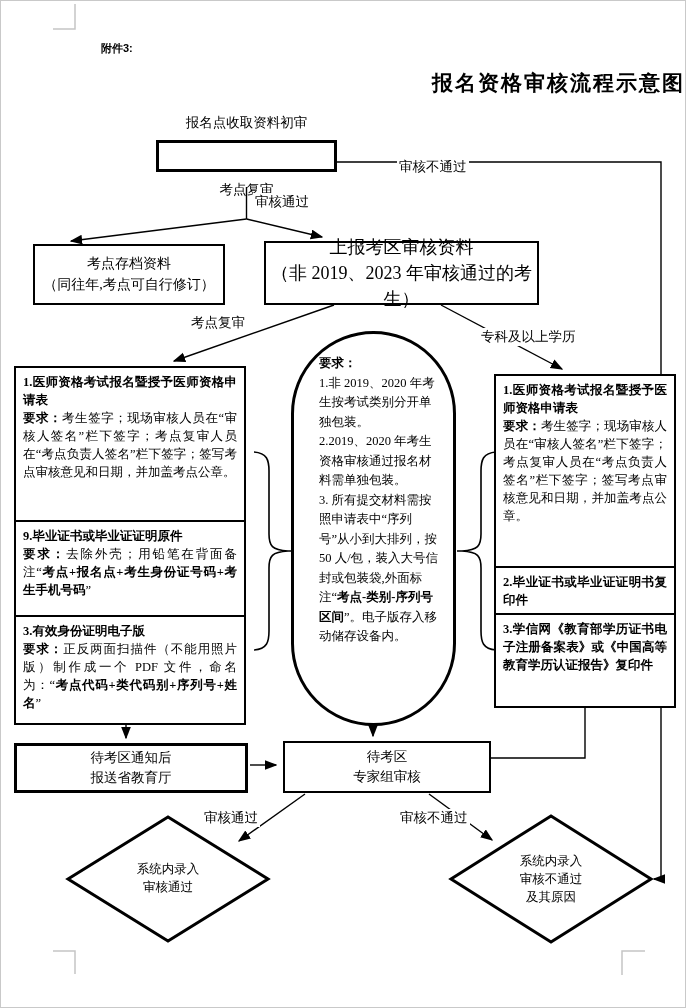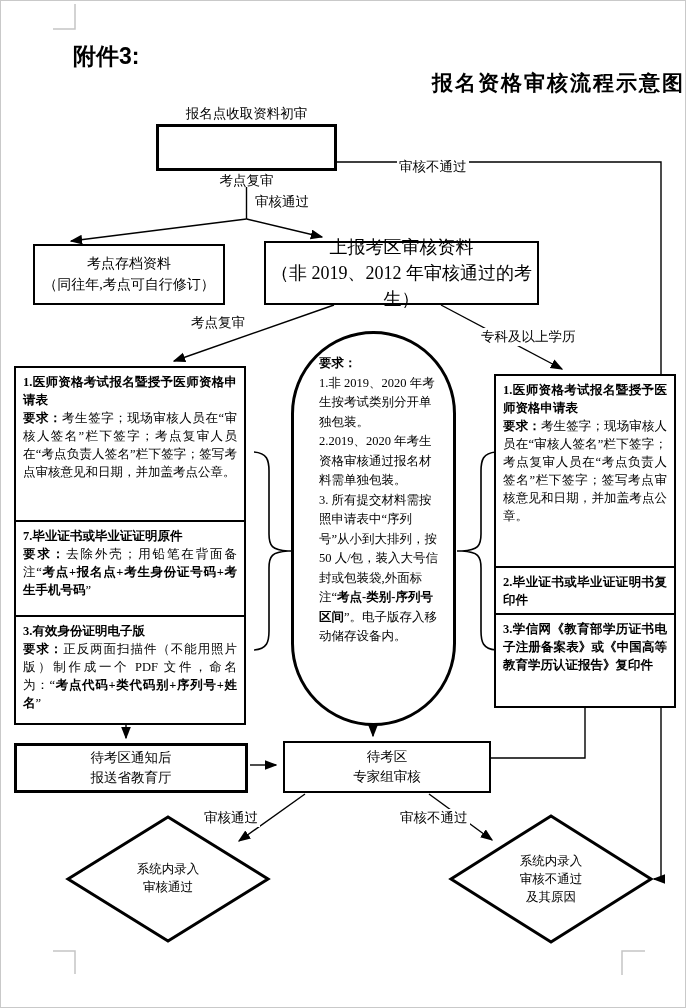--- a/index.html
+++ b/index.html
@@ -4,25 +4,25 @@
 <style>
   html,body{margin:0;padding:0;background:#e8e8e8;}
   .page{
     position:relative;width:686px;height:1008px;margin:0 auto;
     background:#ffffff;border:1px solid #c9c9c9;box-sizing:border-box;
     font-family:"Liberation Serif","DejaVu Serif",serif;color:#000;overflow:hidden;
   }
   .layer{position:absolute;left:0;top:0;width:686px;height:1008px;}
   .abs{position:absolute;}
   .b{font-weight:bold;}
-  .att{left:72px;top:40px;font-size:23px;font-weight:bold;font-family:"Liberation Sans","DejaVu Sans",sans-serif;}
+  .att{left:100px;top:40px;font-size:11px;font-weight:bold;font-family:"Liberation Sans","DejaVu Sans",sans-serif;}
   .title{left:0;top:68px;width:100%;text-align:right;font-size:21px;font-weight:bold;letter-spacing:2px;}
   .node{display:flex;flex-direction:column;align-items:center;justify-content:center;
         text-align:center;box-sizing:border-box;background:#fff;font-size:13.5px;line-height:1.45;}
-  .top-box{left:155px;top:123px;width:181px;height:47px;border:3px solid #000;gap:47px;}
+  .top-box{left:155px;top:139px;width:181px;height:32px;border:3px solid #000;gap:47px;}
   .archive-box{left:32px;top:243px;width:192px;height:61px;border:2.5px solid #000;font-size:14px;}
   .report-box{left:263px;top:240px;width:275px;height:64px;border:2px solid #000;font-size:18px;}
   .notify-box{left:13px;top:742px;width:234px;height:50px;border:3px solid #000;}
   .expert-box{left:282px;top:740px;width:208px;height:52px;border:2.5px solid #000;}
   .lbl{font-size:13.5px;white-space:nowrap;background:#fff;padding:0 2px;}
   .panel{box-sizing:border-box;background:#fff;font-size:12.5px;line-height:18px;text-align:justify;}
   .left-panel{left:13px;top:365px;width:232px;border:2.5px solid #000;}
   .right-panel{left:493px;top:373px;width:182px;border:2.5px solid #000;}
   .sec{box-sizing:border-box;padding:5px 7px 0 7px;overflow:hidden;}
   .sec + .sec{border-top:2.5px solid #000;}
@@ -79,33 +79,33 @@
 
   <div class="abs lbl" style="left:396px;top:157px;">审核不通过</div>
   <div class="abs lbl" style="left:252px;top:192px;">审核通过</div>
 
   <div class="abs node archive-box">
     <div>考点存档资料</div>
     <div>（同往年,考点可自行修订）</div>
   </div>
   <div class="abs node report-box">
     <div>上报考区审核资料</div>
-    <div>（非 2019、2012 年审核通过的考生）</div>
+    <div>（非 2019、2023 年审核通过的考生）</div>
   </div>
 
   <div class="abs lbl" style="left:188px;top:313px;">考点复审</div>
   <div class="abs lbl" style="left:478px;top:327px;">专科及以上学历</div>
 
   <div class="abs panel left-panel">
     <div class="sec" style="height:152px;">
       <div class="h">1.医师资格考试报名暨授予医师资格申请表</div>
       <div><span class="b">要求：</span><span>考生签字；现场审核人员在“审核人签名”栏下签字；考点复审人员在“考点负责人签名”栏下签字；签写考点审核意见和日期，并加盖考点公章。</span></div>
     </div>
     <div class="sec" style="height:95px;">
-      <div class="h">7.毕业证书或毕业证证明原件</div>
+      <div class="h">9.毕业证书或毕业证证明原件</div>
       <div><span class="b">要求：</span><span>去除外壳；用铅笔在背面备注“</span><span class="b">考点+报名点+考生身份证号码+考生手机号码</span><span>”</span></div>
     </div>
     <div class="sec" style="height:108px;">
       <div class="h">3.有效身份证明电子版</div>
       <div><span class="b">要求：</span><span>正反两面扫描件（不能用照片版）制作成一个 PDF 文件，命名为：“</span><span class="b">考点代码+类代码别+序列号+姓名</span><span>”</span></div>
     </div>
   </div>
 
   <div class="abs stadium">
     <div class="b">要求：</div>

